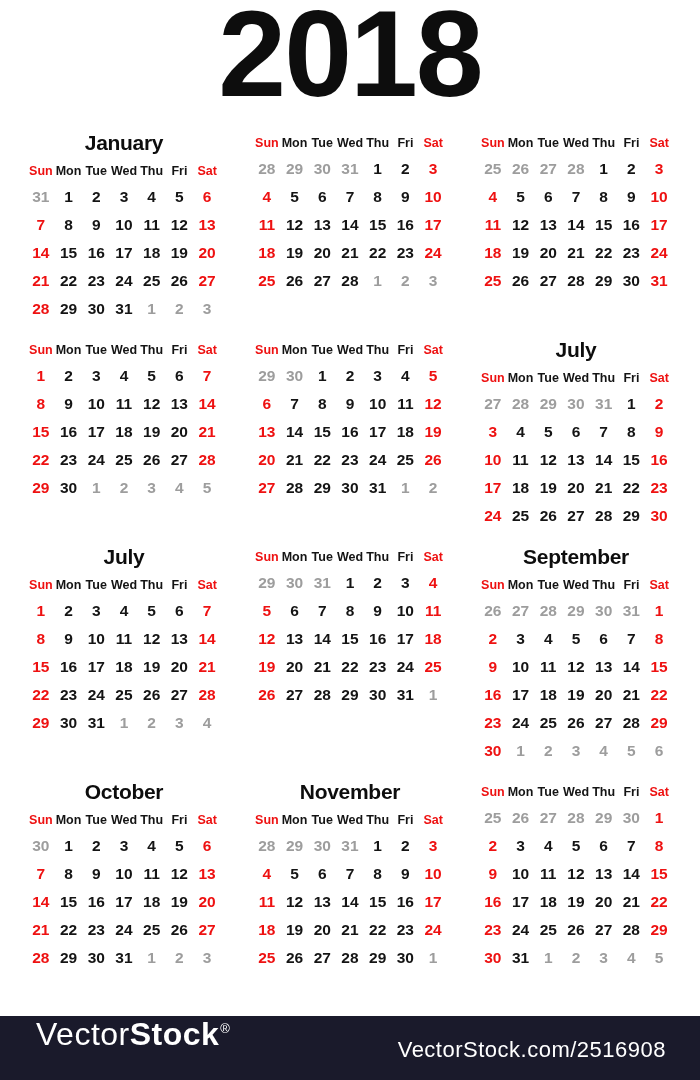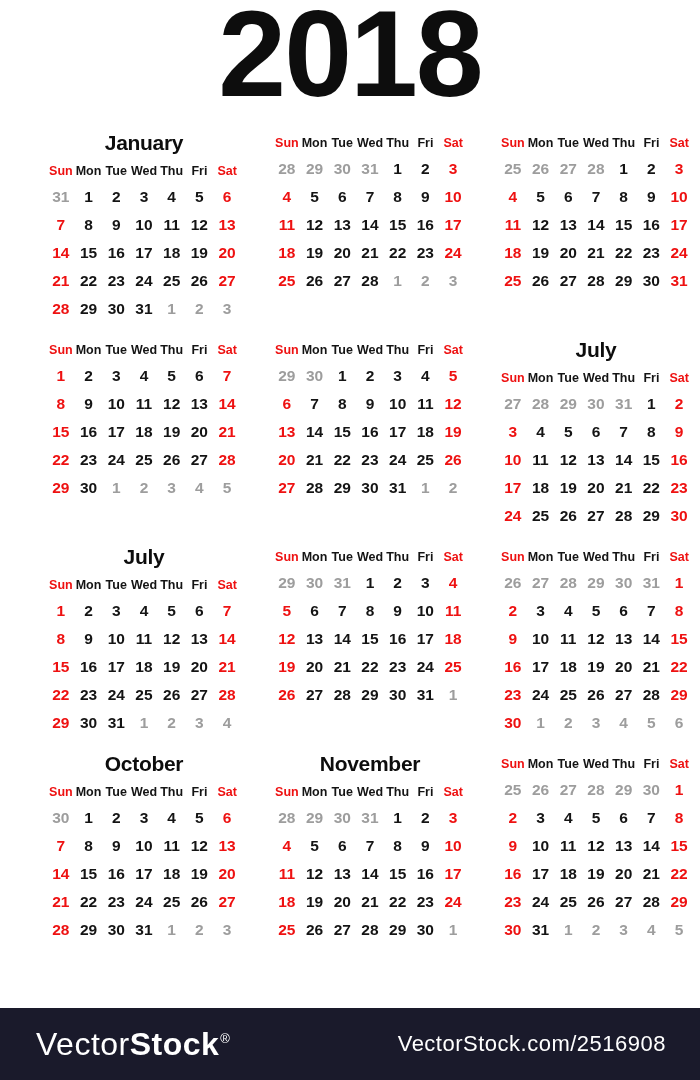--- a/index.html
+++ b/index.html
@@ -31,21 +31,21 @@
   .months{
     flex:1;
     display:grid;
     grid-template-columns:repeat(3,194px);
     column-gap:32px;
     row-gap:14px;
     justify-content:center;
     align-content:start;
     align-items:start;
   }
-  .month{width:194px;margin-left:20px;}
+  .month{width:194px;}
   .month-name{
     text-align:center;
     font-size:21px;
     font-weight:bold;
     color:#0d0d0d;
     line-height:26px;
     margin-bottom:2px;
     letter-spacing:-0.3px;
   }
   table.month-table{
@@ -65,24 +65,23 @@
     font-size:15.5px;
     font-weight:bold;
     color:var(--ink);
     height:28px;
     text-align:center;
     vertical-align:middle;
   }
   .month-table .red{color:var(--red);}
   .month-table .adj{color:var(--adj);}
   .footer{
-    height:72px;
+    height:64px;
     background:var(--footer-bg);
     display:flex;
-    align-items:center;
     justify-content:space-between;
     padding:0 34px 0 36px;
   }
   .logo{
     color:var(--footer-text);
     font-size:32px;
     font-weight:400;
     letter-spacing:0.5px;
     white-space:nowrap;
   }
@@ -92,20 +91,21 @@
     font-weight:400;
     vertical-align:super;
     margin-left:1px;
   }
   .watermark-url{
     color:var(--footer-text);
     font-size:22px;
     font-weight:400;
     letter-spacing:0.5px;
     white-space:nowrap;
+    margin-top:21px;
   }
 </style>
 </head>
 <body>
 
 <div class="year-title">2018</div>
 
 <div class="months">
   <div class="month">
     <div class="month-name">January</div>
@@ -608,20 +608,21 @@
             <td class="">29</td>
             <td class="">30</td>
             <td class="">31</td>
             <td class="adj">1</td>
           </tr>
         </tbody>
     </table>
   </div>
 
   <div class="month">
+    <div class="month-name">September</div>
     <table class="month-table">
       <thead>
           <tr>
             <th class="red">Sun</th>
             <th>Mon</th>
             <th>Tue</th>
             <th>Wed</th>
             <th>Thu</th>
             <th>Fri</th>
             <th class="red">Sat</th>

